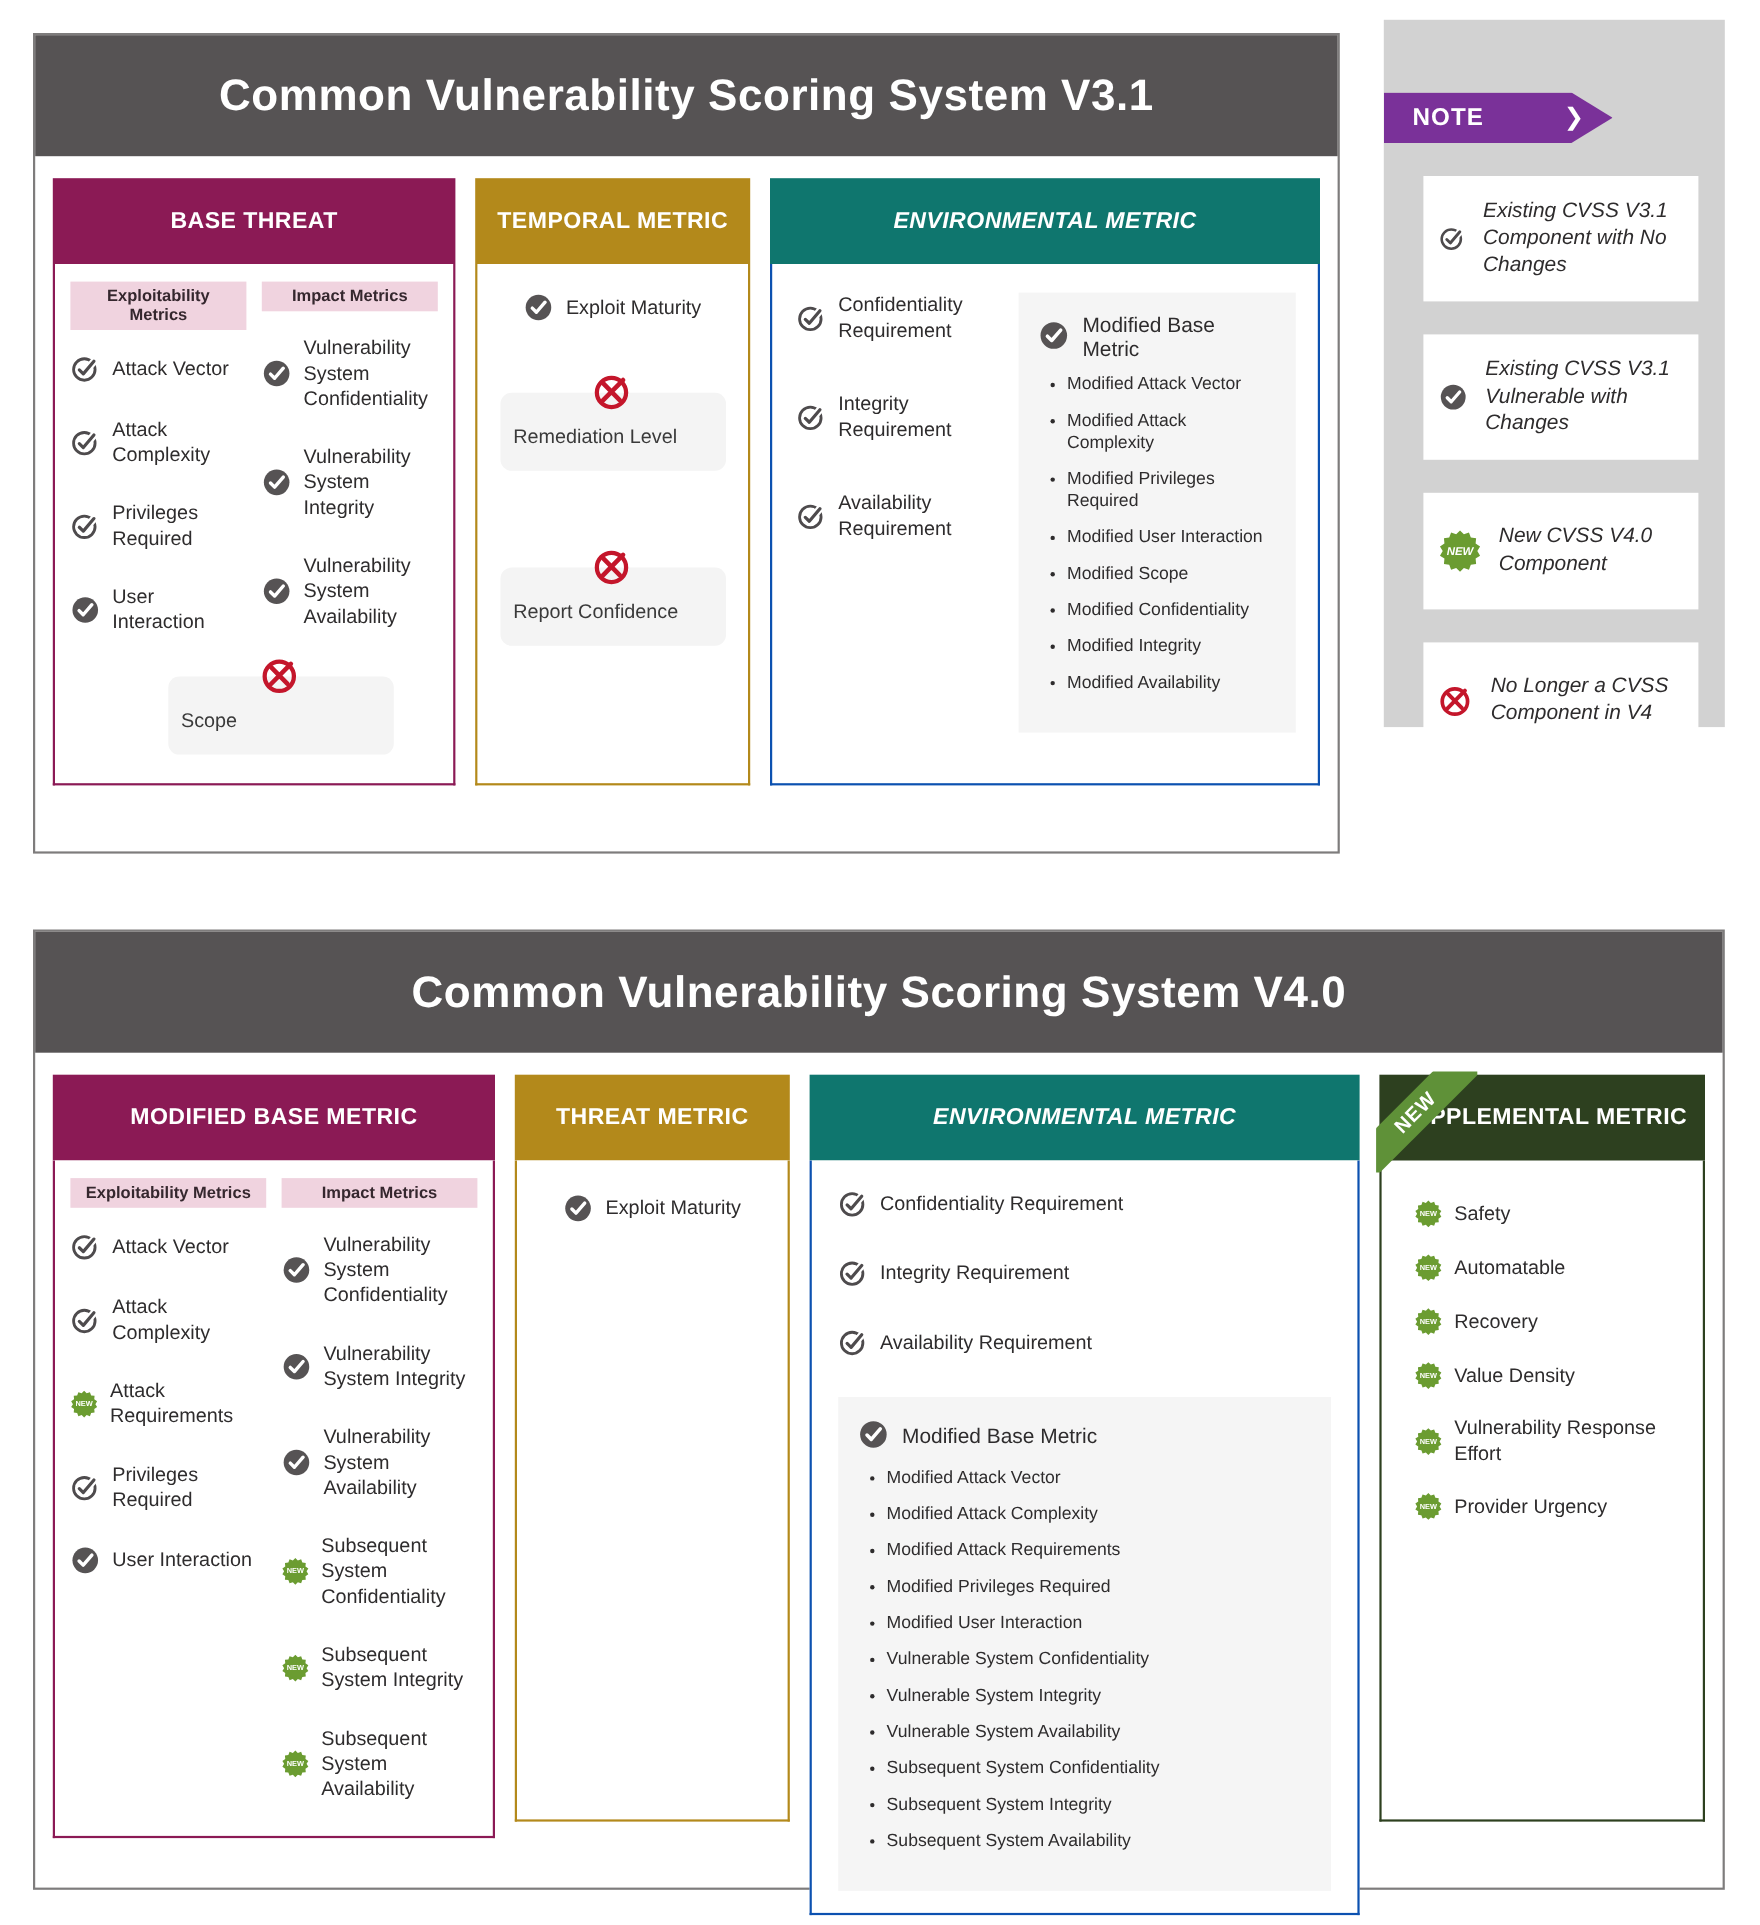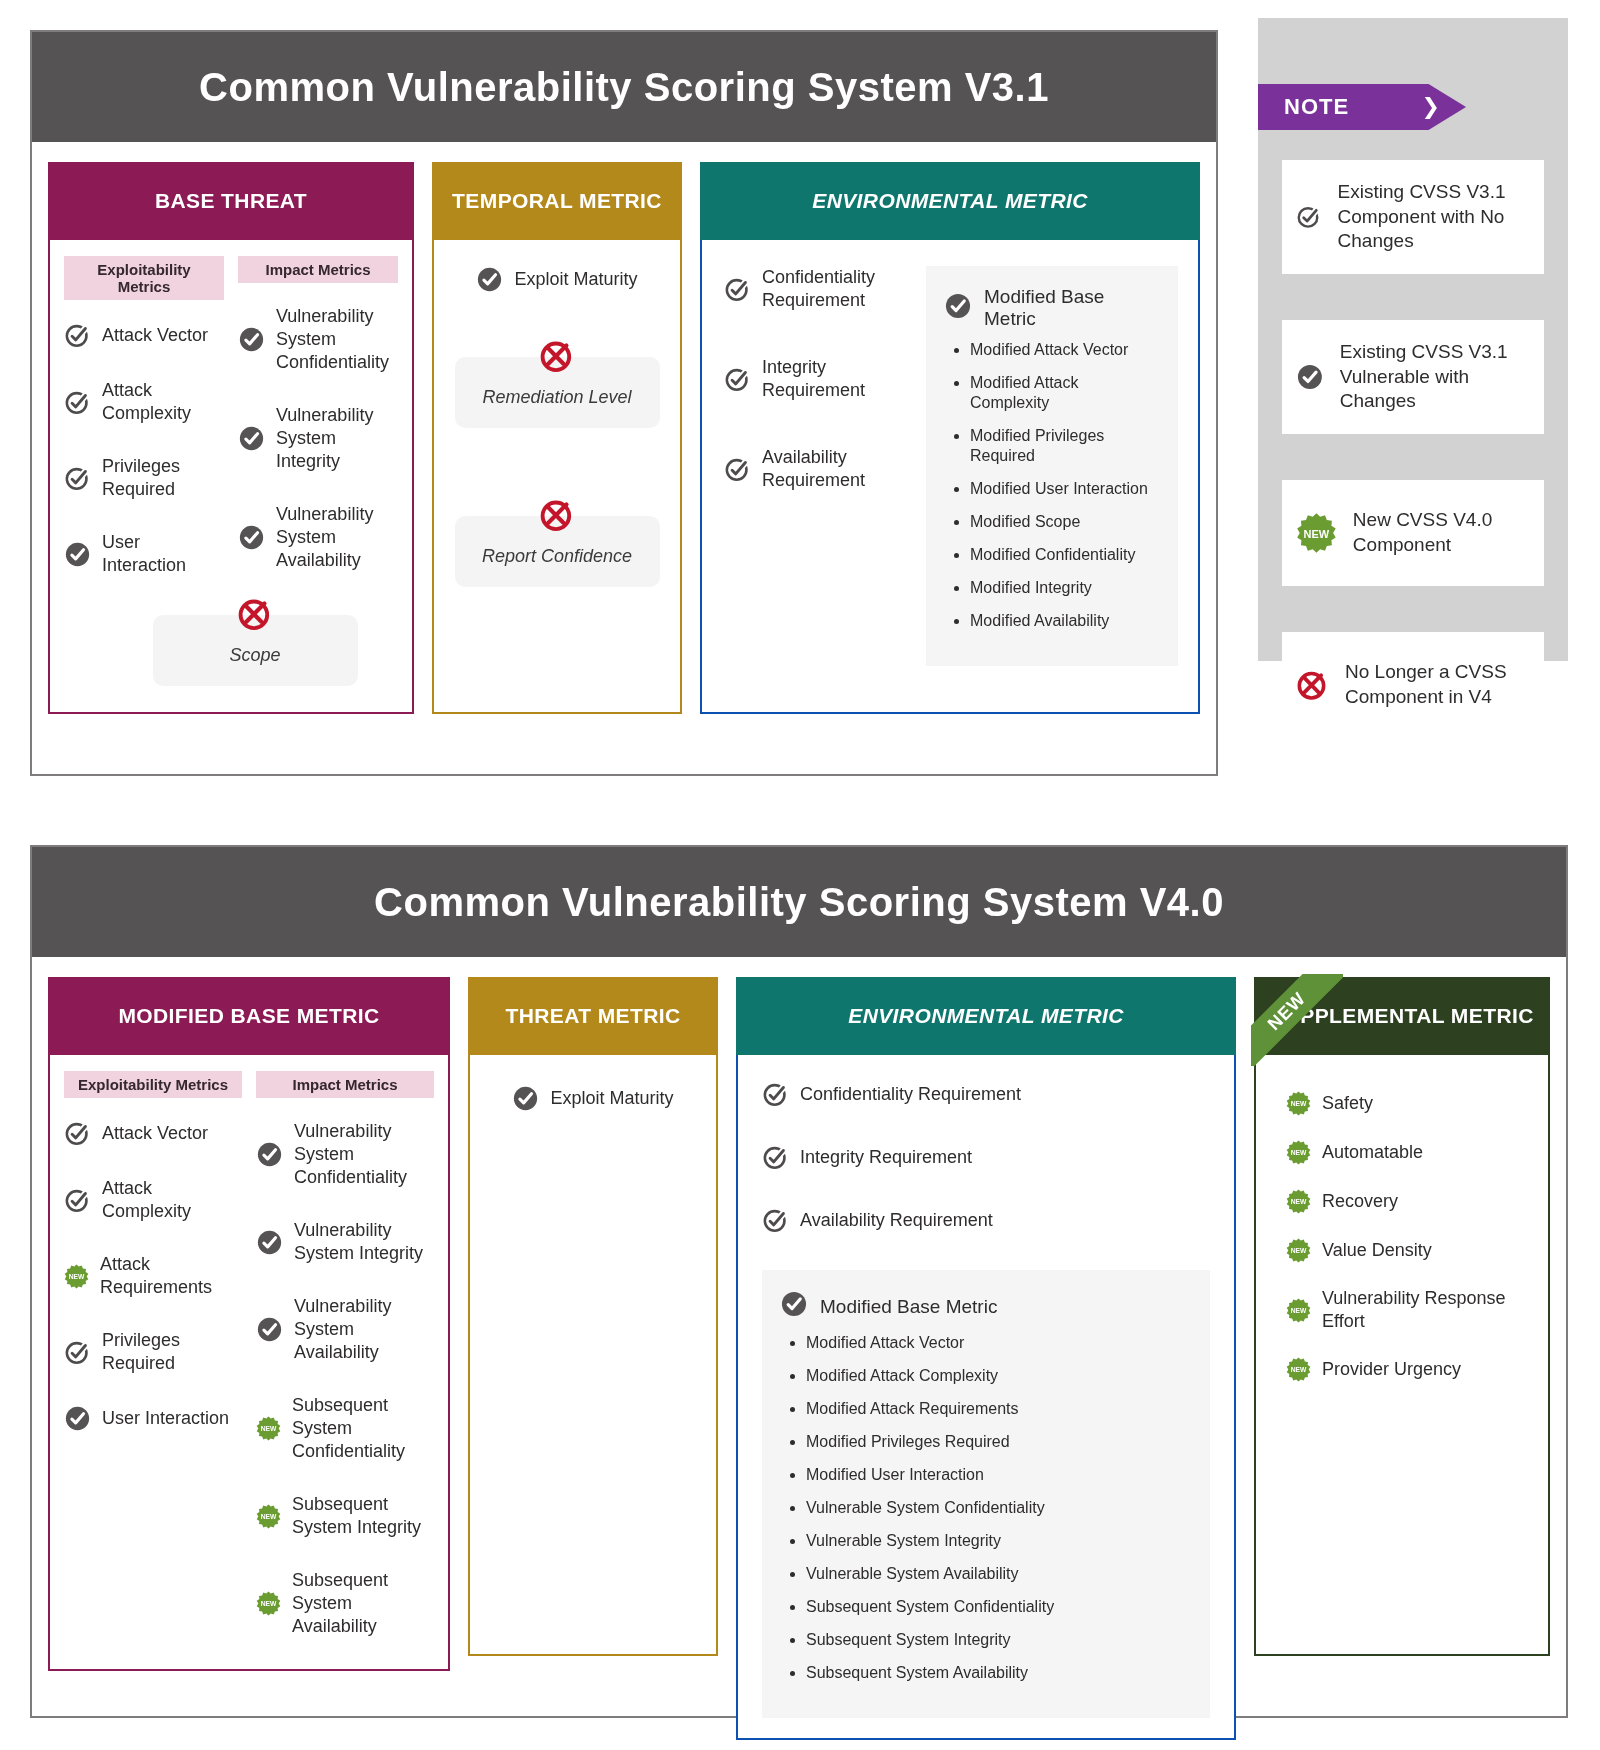--- a/index.html
+++ b/index.html
@@ -28,21 +28,21 @@
              padding:5px 6px;margin-bottom:22px;}
   .two-col{display:flex;gap:14px;padding:16px 14px 0 14px;}
   .two-col>div{flex:1;display:flex;flex-direction:column;}
   .item{display:flex;align-items:center;gap:11px;margin-bottom:30px;}
   .item svg{flex:0 0 auto;}
   .item-label{font-size:18px;line-height:1.28;color:#2e2c2d;}
 
   
   .removed-host{display:flex;flex-direction:column;align-items:center;}
   .removed-box{position:relative;background:#f4f4f4;border-radius:10px;width:205px;
-               padding:30px 12px 20px 12px;text-align:center;font-size:18px;color:#3a3a3a;box-sizing:border-box;font-style:italic;}
+               padding:30px 12px 20px 12px;text-align:left;font-size:18px;color:#3a3a3a;box-sizing:border-box;}
   .removed-box .rm-ic{position:absolute;top:-19px;left:50%;transform:translateX(-50%);}
   .removed-box + .removed-box{margin-top:88px;}
 
   
   .mod-box{background:#f5f5f5;padding:20px 18px 22px 18px;box-sizing:border-box;align-self:flex-start;}
   .mod-head{display:flex;align-items:center;gap:12px;font-size:19px;margin-bottom:6px;}
   ul.bullets{margin:10px 0 0 0;padding-left:26px;list-style:disc;}
   ul.bullets li{font-size:16px;color:#2e2c2d;margin-bottom:13px;line-height:1.25;}
 
   
@@ -61,21 +61,21 @@
   .env-reqs .item{margin-bottom:44px;}
   #col-env31 .mod-box{flex:1;}
 
   
   #note-panel{position:absolute;left:1258px;top:18px;width:310px;height:643px;background:#d2d2d2;}
   .note-banner{position:absolute;left:0;top:66px;width:208px;height:46px;background:#7a3199;
                clip-path:polygon(0 0,82% 0,100% 50%,82% 100%,0 100%);
                display:flex;align-items:center;color:#fff;font-weight:bold;}
   .note-banner .nb-text{font-size:22px;letter-spacing:1px;padding-left:26px;}
   .note-banner .nb-arrow{position:absolute;right:26px;font-size:22px;font-weight:bold;}
-  .legend-cards{position:absolute;left:24px;right:24px;top:142px;display:flex;flex-direction:column;gap:46px;}
+  .legend-cards{position:absolute;left:36px;right:24px;top:142px;display:flex;flex-direction:column;gap:30px;font-style:italic;}
   .legend-card{background:#ffffff;display:flex;align-items:center;gap:16px;padding:20px 14px;min-height:66px;}
   .legend-label{font-size:19px;line-height:1.3;color:#2e2c2d;}
 
   
   #v40{left:30px;top:845px;width:1538px;height:873px;}
   #v40 .titlebar{height:110px;}
   #v40 .cols{padding:20px 16px 22px 16px;gap:18px;height:721px;}
   #col-modbase{width:402px;}
   #col-threat{width:250px;}
   #col-env40{flex:1;}

